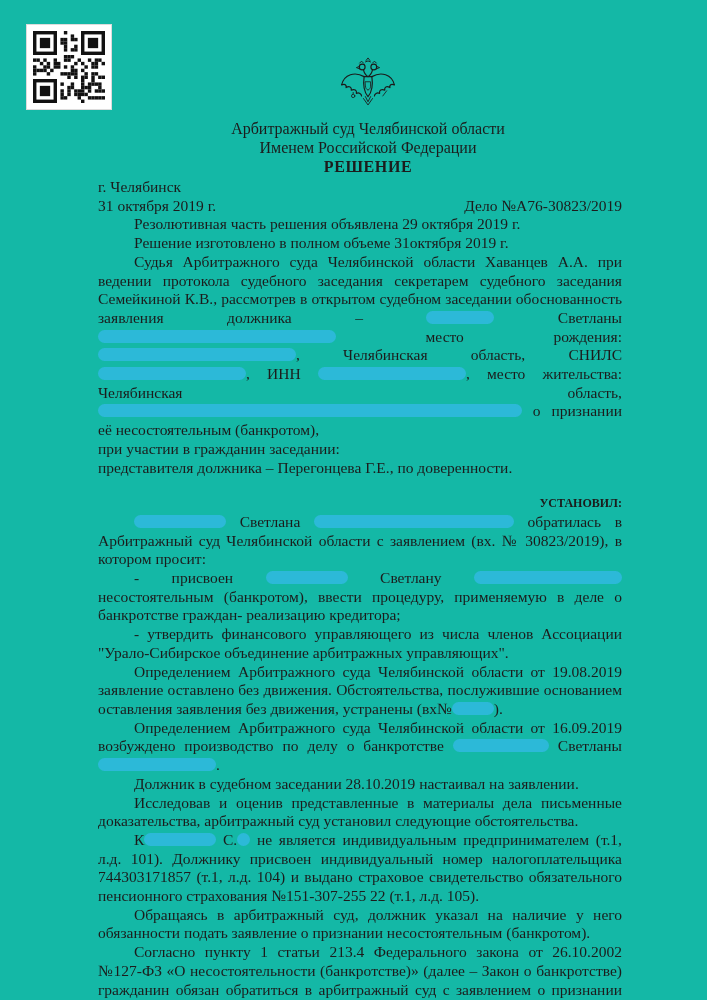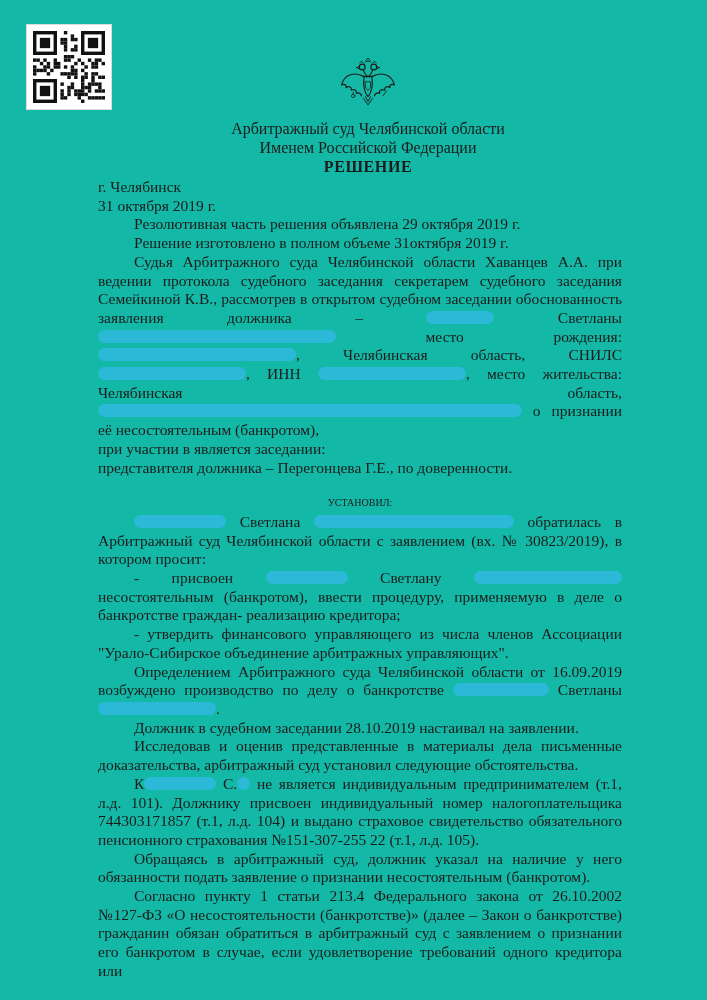--- a/index.html
+++ b/index.html
@@ -22,21 +22,21 @@
     position:absolute;left:98px;top:178px;width:524px;
     font-size:15.5px;line-height:18.7px;
   }
   .meta-row{display:flex;justify-content:space-between;align-items:flex-end;}
   p.para{margin:0;text-align:justify;}
   p.indent{text-indent:36px;}
   .redact{
     display:inline-block;height:13px;border-radius:7px;
     background:var(--redact,#2cb9d8);vertical-align:-1px;
   }
-  .heading{margin:17px 0 0;text-align:center;font-weight:normal;font-size:10px;}
+  .heading{margin:17px 0 0;text-align:right;font-weight:bold;font-size:12px;}
 </style>
 </head>
 <body>
 
 <div class="page">
 
   <div class="qr-box">
     <svg width="72" height="72" viewBox="0 0 71.4 71.4" xmlns="http://www.w3.org/2000/svg">
         <rect x="30.599999999999998" y="0" width="3.4" height="3.4" fill="#111"></rect>
         <rect x="37.4" y="3.4" width="3.4" height="3.4" fill="#111"></rect>
@@ -185,36 +185,38 @@
     </svg>
     <div>Арбитражный суд Челябинской области</div>
     <div>Именем Российской Федерации</div>
     <div class="doc-title">РЕШЕНИЕ</div>
   </div>
 
   <div class="content">
     <div>г. Челябинск</div>
     <div class="meta-row">
       <span>31 октября 2019 г.</span>
+      <span>Дело №А76-30823/2019</span>
     </div>
 
     <div>
         <p class="para indent"><span>Резолютивная часть решения объявлена 29 октября 2019 г.</span></p>
         <p class="para indent"><span>Решение изготовлено в полном объеме 31октября 2019 г.</span></p>
         <p class="para indent"><span>Судья Арбитражного суда Челябинской области Хаванцев А.А. при ведении протокола судебного заседания секретарем судебного заседания Семейкиной К.В., рассмотрев в открытом судебном заседании обоснованность заявления должника – </span><span class="redact" style="width: 68px;"></span><span> Светланы </span><span class="redact" style="width: 238px;"></span><span> место рождения: </span><span class="redact" style="width: 198px;"></span><span>, Челябинская область, СНИЛС </span><span class="redact" style="width: 148px;"></span><span>, ИНН </span><span class="redact" style="width: 148px;"></span><span>, место жительства: Челябинская область, </span><span class="redact" style="width: 424px;"></span><span> о признании её несостоятельным (банкротом),</span></p>
-        <p class="para"><span>при участии в является заседании:</span></p>
+        <p class="para"><span>при участии в гражданин заседании:</span></p>
         <p class="para"><span>представителя должника – Перегонцева Г.Е., по доверенности.</span></p>
       </div>
 
     <p class="heading">УСТАНОВИЛ:</p>
 
     <div>
         <p class="para indent"><span class="redact" style="width: 92px;"></span><span> Светлана </span><span class="redact" style="width: 200px;"></span><span> обратилась в Арбитражный суд Челябинской области с заявлением (вх. № 30823/2019), в котором просит:</span></p>
         <p class="para indent"><span>- присвоен </span><span class="redact" style="width: 82px;"></span><span> Светлану </span><span class="redact" style="width: 148px;"></span><span> несостоятельным (банкротом), ввести процедуру, применяемую в деле о банкротстве граждан- реализацию кредитора;</span></p>
         <p class="para indent"><span>- утвердить финансового управляющего из числа членов Ассоциации "Урало-Сибирское объединение арбитражных управляющих".</span></p>
+        <p class="para indent"><span>Определением Арбитражного суда Челябинской области от 19.08.2019 заявление оставлено без движения. Обстоятельства, послужившие основанием оставления заявления без движения, устранены (вх№</span><span class="redact" style="width: 42px;"></span><span>).</span></p>
         <p class="para indent"><span>Определением Арбитражного суда Челябинской области от 16.09.2019 возбуждено производство по делу о банкротстве </span><span class="redact" style="width: 96px;"></span><span> Светланы </span><span class="redact" style="width: 118px;"></span><span>.</span></p>
         <p class="para indent"><span>Должник в судебном заседании 28.10.2019 настаивал на заявлении.</span></p>
         <p class="para indent"><span>Исследовав и оценив представленные в материалы дела письменные доказательства, арбитражный суд установил следующие обстоятельства.</span></p>
         <p class="para indent"><span>К</span><span class="redact" style="width: 72px;"></span><span> С.</span><span class="redact" style="width: 13px;"></span><span> не является индивидуальным предпринимателем (т.1, л.д. 101). Должнику присвоен индивидуальный номер налогоплательщика 744303171857 (т.1, л.д. 104) и выдано страховое свидетельство обязательного пенсионного страхования №151-307-255 22 (т.1, л.д. 105).</span></p>
         <p class="para indent"><span>Обращаясь в арбитражный суд, должник указал на наличие у него обязанности подать заявление о признании несостоятельным (банкротом).</span></p>
         <p class="para indent"><span>Согласно пункту 1 статьи 213.4 Федерального закона от 26.10.2002 №127-ФЗ «О несостоятельности (банкротстве)» (далее – Закон о банкротстве) гражданин обязан обратиться в арбитражный суд с заявлением о признании его банкротом в случае, если удовлетворение требований одного кредитора или</span></p>
       </div>
   </div>
 
 </div>

